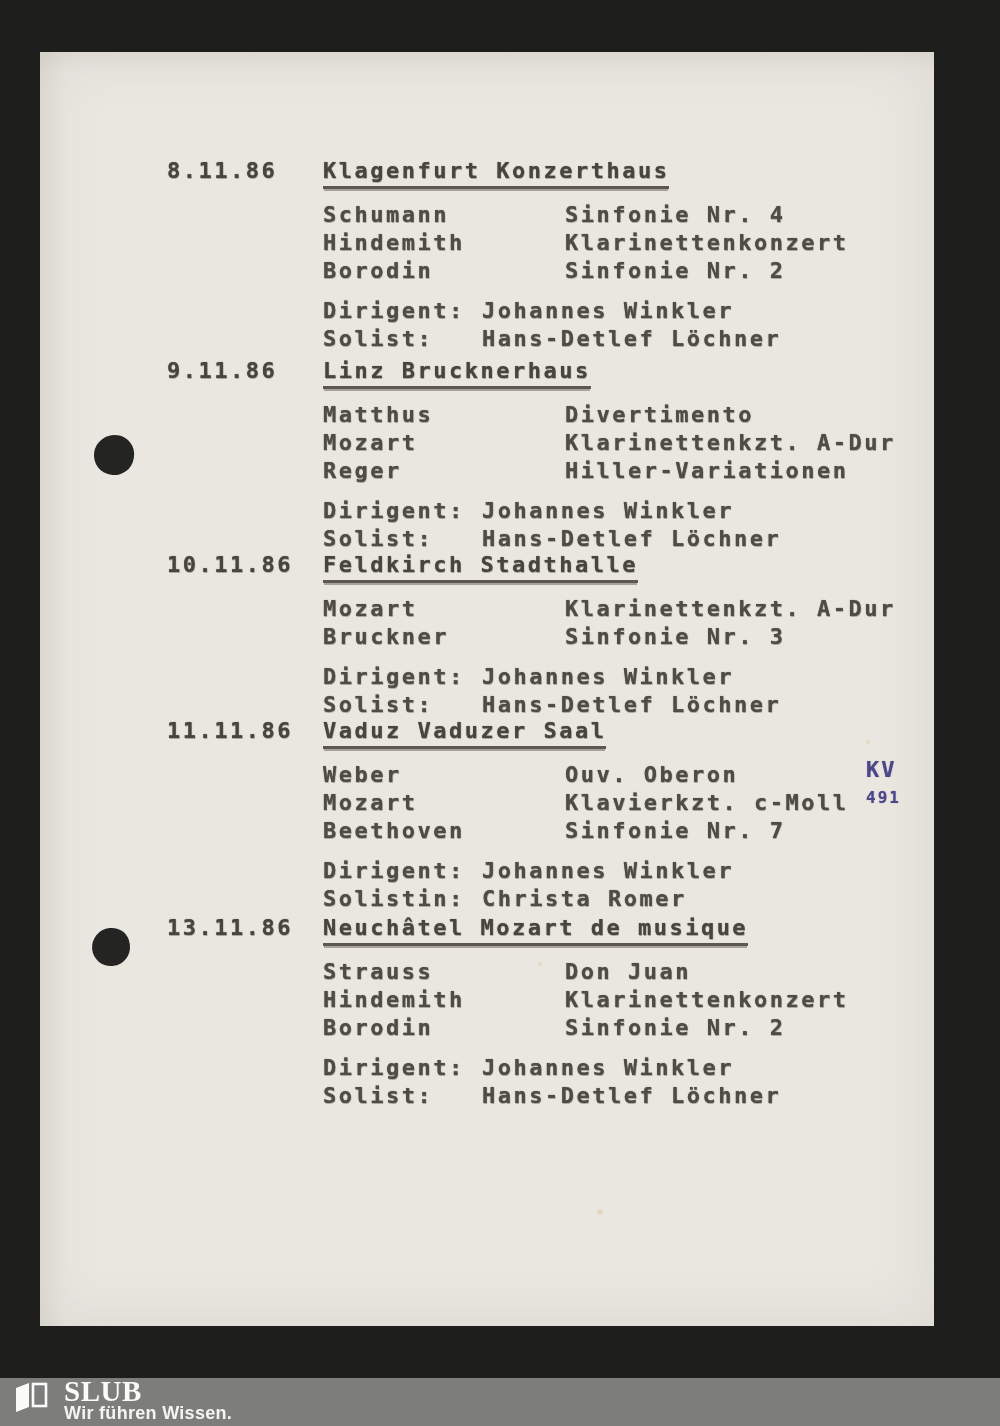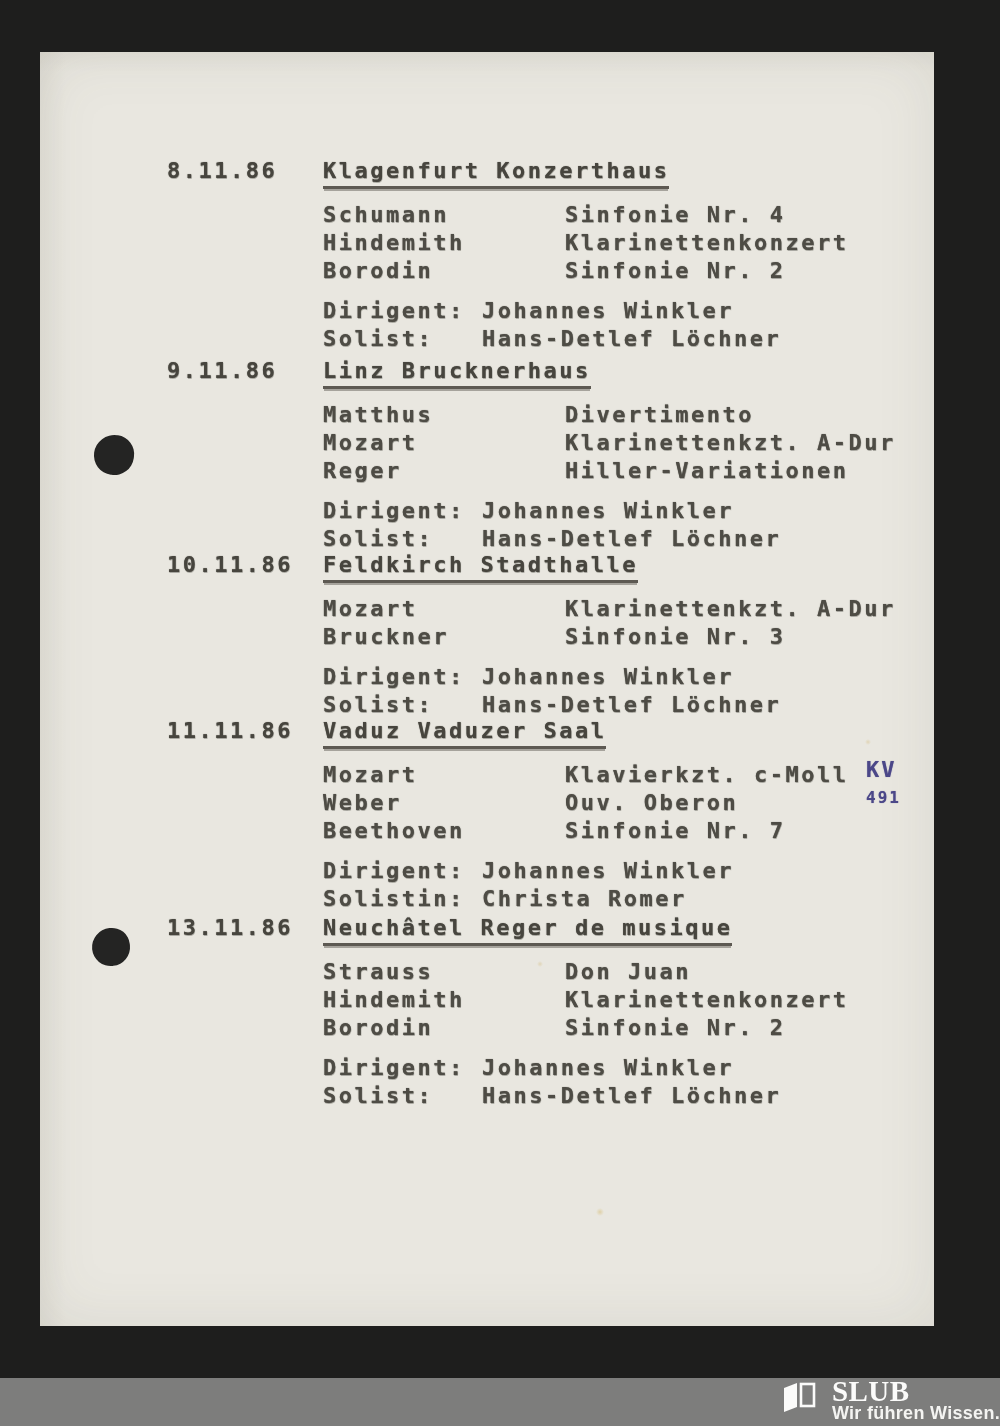--- a/index.html
+++ b/index.html
@@ -52,21 +52,21 @@
     position:absolute;left:826px;top:704px;
     color:#4b4788;font-size:22px;font-weight:bold;letter-spacing:2px;line-height:28px;
     text-shadow:0 0 1px rgba(75,71,136,.6);
   }
   .kv-note .kv-2{font-size:16px;}
 
   
   .footer{
     position:absolute;left:0;top:1378px;width:1000px;height:48px;
     background:#7d7d7c;
-    display:flex;align-items:flex-end;justify-content:space-between;flex-direction:column;
+    display:flex;align-items:flex-start;justify-content:space-between;flex-direction:column;
   }
   .slub{display:flex;align-items:flex-start;margin-left:14px;}
   .slub-book{margin-top:3px;}
   .slub-textcol{margin-left:16px;display:flex;flex-direction:column;}
   .slub-name{
     font-family:"Liberation Serif", serif;font-weight:bold;
     color:#fbfbfa;font-size:29px;line-height:27px;letter-spacing:.5px;
   }
   .slub-tagline{
     font-family:"Liberation Sans", sans-serif;font-weight:bold;
@@ -133,39 +133,39 @@
       <div class="row"><span class="tw role">Solist:</span><span class="tw">Hans-Detlef Löchner</span></div>
     </div>
   </div>
 
   <div class="section" style="top:666px">
     <div class="venue-line">
       <span class="tw date">11.11.86</span>
       <span class="tw venue">Vaduz Vaduzer Saal</span>
     </div>
     <div class="program">
+      <div class="row"><span class="tw composer">Weber</span><span class="tw">Ouv. Oberon</span></div>
       <div class="row"><span class="tw composer">Mozart</span><span class="tw">Klavierkzt. c-Moll</span></div>
-      <div class="row"><span class="tw composer">Weber</span><span class="tw">Ouv. Oberon</span></div>
       <div class="row"><span class="tw composer">Beethoven</span><span class="tw">Sinfonie Nr. 7</span></div>
     </div>
     <div class="credits">
       <div class="row"><span class="tw role">Dirigent:</span><span class="tw">Johannes Winkler</span></div>
       <div class="row"><span class="tw role">Solistin:</span><span class="tw">Christa Romer</span></div>
     </div>
   </div>
 
   <div class="kv-note">
     <div class="kv-1">KV</div>
     <div class="kv-2">491</div>
   </div>
 
   <div class="section" style="top:863px">
     <div class="venue-line">
       <span class="tw date">13.11.86</span>
-      <span class="tw venue">Neuchâtel Reger de musique</span>
+      <span class="tw venue">Neuchâtel Mozart de musique</span>
     </div>
     <div class="program">
       <div class="row"><span class="tw composer">Strauss</span><span class="tw">Don Juan</span></div>
       <div class="row"><span class="tw composer">Hindemith</span><span class="tw">Klarinettenkonzert</span></div>
       <div class="row"><span class="tw composer">Borodin</span><span class="tw">Sinfonie Nr. 2</span></div>
     </div>
     <div class="credits">
       <div class="row"><span class="tw role">Dirigent:</span><span class="tw">Johannes Winkler</span></div>
       <div class="row"><span class="tw role">Solist:</span><span class="tw">Hans-Detlef Löchner</span></div>
     </div>

